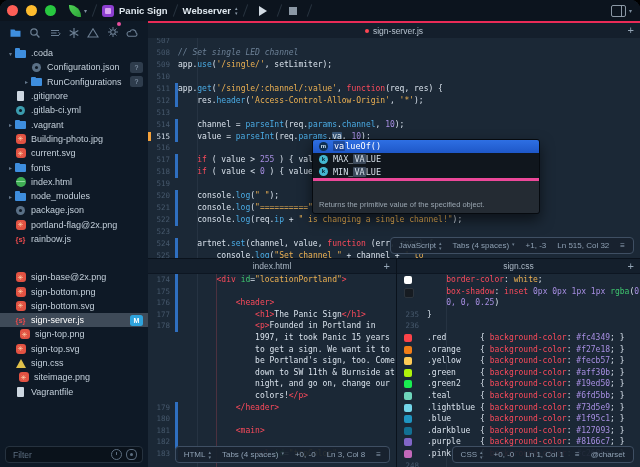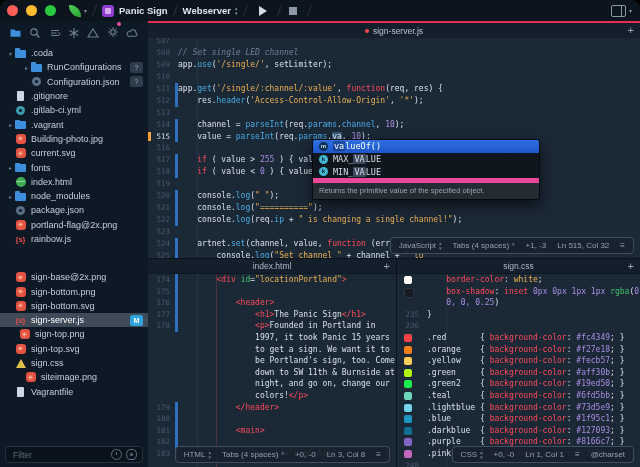--- a/index.html
+++ b/index.html
@@ -95,21 +95,21 @@
   .sb-item .dn{font-size:5px;color:#6d7f91;margin-left:3px}
   
   #popup{position:absolute;left:312px;top:139px;width:226px;background:#10161d;border:1px solid #060a0f;border-radius:3px;box-shadow:0 6px 14px rgba(0,0,0,0.55);overflow:hidden;z-index:30}
   .pop-row{height:12.8px;display:flex;align-items:center;padding:0 6px;font-family:"DejaVu Sans Mono",monospace;font-size:8.5px;color:#d4deе8;color:#d4dee8}
   .pop-row.selpop{background:linear-gradient(#2e6fe3,#1e57c8);color:#fff}
   .pop-ic{width:9px;height:9px;border-radius:50%;margin-right:5px;flex:none;font-size:6px;line-height:9px;text-align:center;font-family:"Liberation Sans",sans-serif;font-weight:bold}
   .pop-ic.m{background:#0e2f52;color:#cfe3f5}
   .pop-ic.k{background:#43b7d0;color:#06222e}
   .pop-match{background:#3c4a5c;border-radius:1px;padding:0 1px}
   .selpop .pop-match{background:rgba(0,0,0,0.28)}
-  #pop-footer{background:#242b33;border-top:5px solid #ec4899;color:#9aa6b1;font-size:7.5px;padding:3px 6px 4px}
+  #pop-footer{background:#242b33;border-top:3px solid #ec4899;color:#9aa6b1;font-size:7.5px;padding:19px 6px 4px}
 </style>
 </head>
 <body>
 
 <div id="window">
 
   <div id="titlebar">
     <span class="tl red"></span>
     <span class="tl yel"></span>
     <span class="tl grn"></span>
@@ -165,31 +165,31 @@
           <path d="M3.6 9.3a2.4 2.4 0 1 1 .5-4.7A3.1 3.1 0 0 1 10 5.8a1.9 1.9 0 0 1-.4 3.5z" fill="none" stroke="#6b7e92" stroke-width="1.1"></path>
         </svg>
     </div>
     <div id="file-tree">
         <div class="trow" style="padding-left: 6px;">
           <span class="tw">▾</span>
           <span class="fi fi-folder"></span>
           <span>.coda</span>
         </div>
         <div class="trow" style="padding-left: 22px;">
+          <span class="tw"></span>
+          <span class="fi fi-gear"></span>
+          <span>Configuration.json</span>
+          <span class="badge">?</span>
+        </div>
+        <div class="trow" style="padding-left: 22px;">
           <span class="tw">▸</span>
           <span class="fi fi-folder"></span>
           <span>RunConfigurations</span>
           <span class="badge">?</span>
         </div>
-        <div class="trow" style="padding-left: 22px;">
-          <span class="tw"></span>
-          <span class="fi fi-gear"></span>
-          <span>Configuration.json</span>
-          <span class="badge">?</span>
-        </div>
         <div class="trow" style="padding-left: 6px;">
           <span class="tw"></span>
           <span class="fi fi-file"></span>
           <span>.gitignore</span>
         </div>
         <div class="trow" style="padding-left: 6px;">
           <span class="tw"></span>
           <span class="fi fi-gear2"></span>
           <span>.gitlab-ci.yml</span>
         </div>
@@ -267,21 +267,21 @@
         <div class="trow" style="padding-left: 6px;">
           <span class="tw"></span>
           <span class="fi fi-image"></span>
           <span>sign-top.svg</span>
         </div>
         <div class="trow" style="padding-left: 6px;">
           <span class="tw"></span>
           <span class="fi fi-csstri"></span>
           <span>sign.css</span>
         </div>
-        <div class="trow" style="padding-left: 16px;">
+        <div class="trow" style="padding-left: 9px;">
           <span class="tw"></span>
           <span class="fi fi-image"></span>
           <span>siteimage.png</span>
         </div>
         <div class="trow" style="padding-left: 6px;">
           <span class="tw"></span>
           <span class="fi fi-file"></span>
           <span>Vagrantfile</span>
         </div>
       </div>

